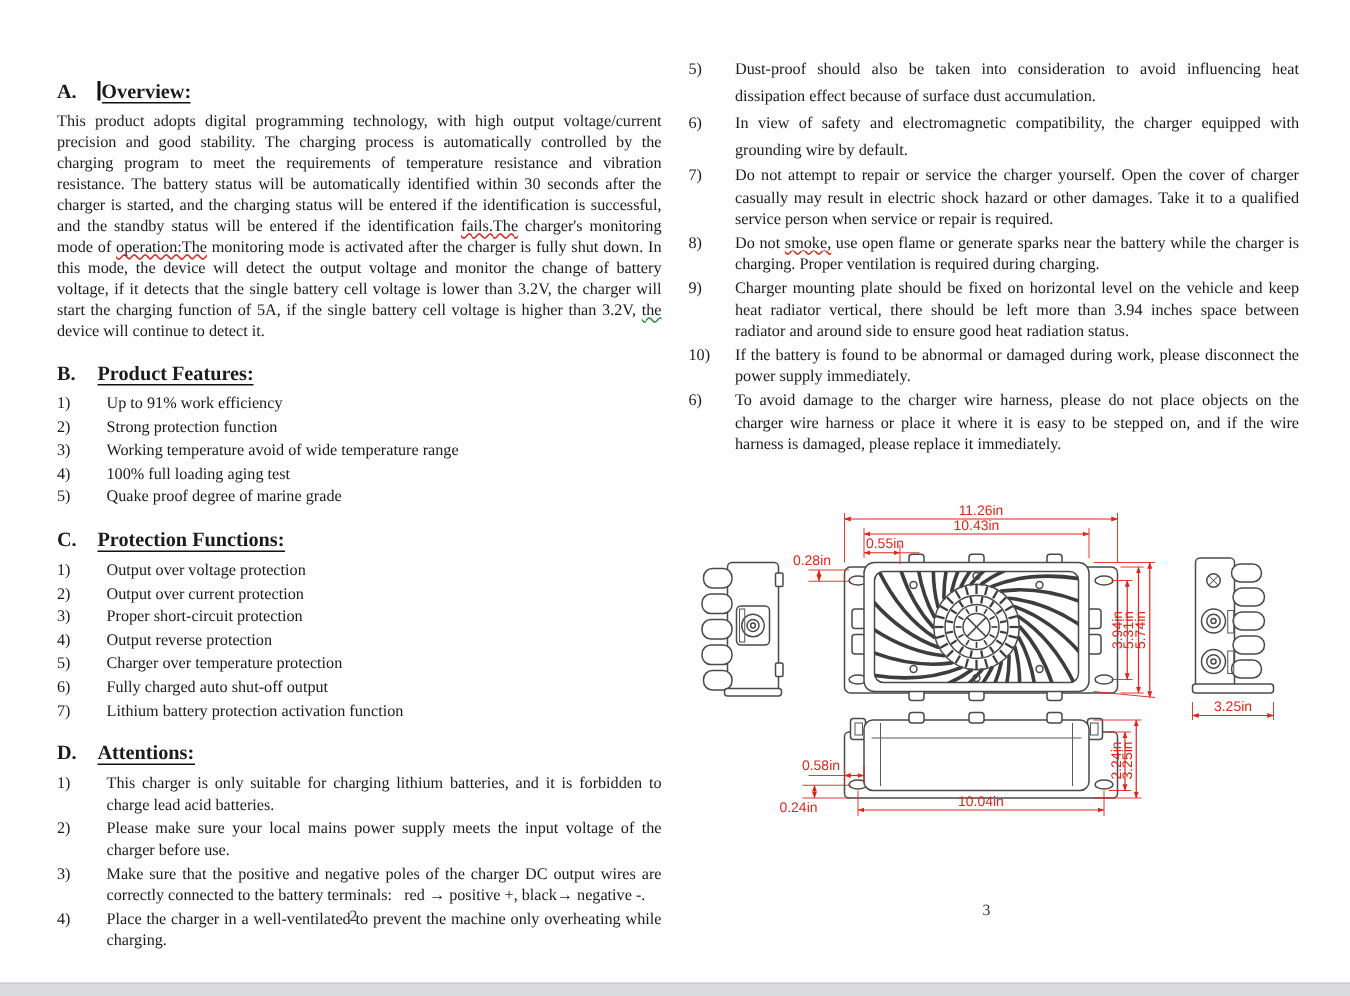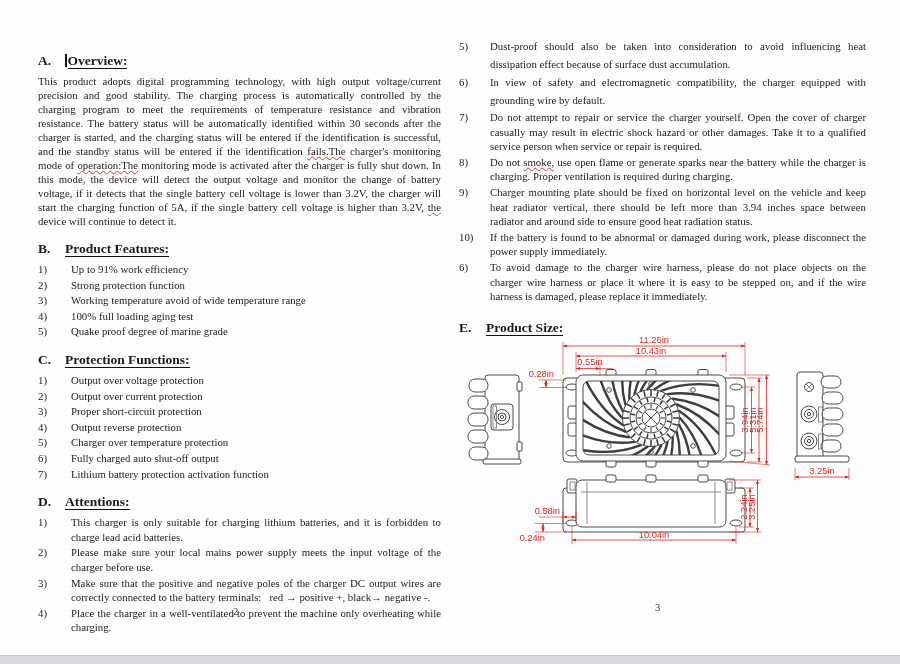--- a/index.html
+++ b/index.html
@@ -155,23 +155,20 @@
     </div>
   <div class="li">
       <span class="num">10)</span>
       <span class="txt">If the battery is found to be abnormal or damaged during work, please disconnect the power supply immediately.</span>
     </div>
   <div class="li">
       <span class="num">6)</span>
       <span class="txt">To avoid damage to the charger wire harness, please do not place objects on the charger wire harness or place it where it is easy to be stepped on, and if the wire harness is damaged, please replace it immediately.</span>
     </div>
 
-  <div class="heading" style="margin-top:16px;">
-    <span class="hletter">E.</span><span class="htitle">Product Size:</span>
-  </div>
 </div>
 
 <svg id="drawing" width="422" height="290" viewBox="0 0 422 290">
   <defs>
     <marker id="ar" viewBox="0 0 8 8" refX="7.6" refY="4" markerWidth="5.5" markerHeight="5.5" orient="auto-start-reverse">
       <path d="M0,1 L8,4 L0,7 z" fill="#e0251b"></path>
     </marker>
     <clipPath id="gclip">
         <rect x="124" y="51" width="136" height="74" rx="6"></rect>
       </clipPath>

